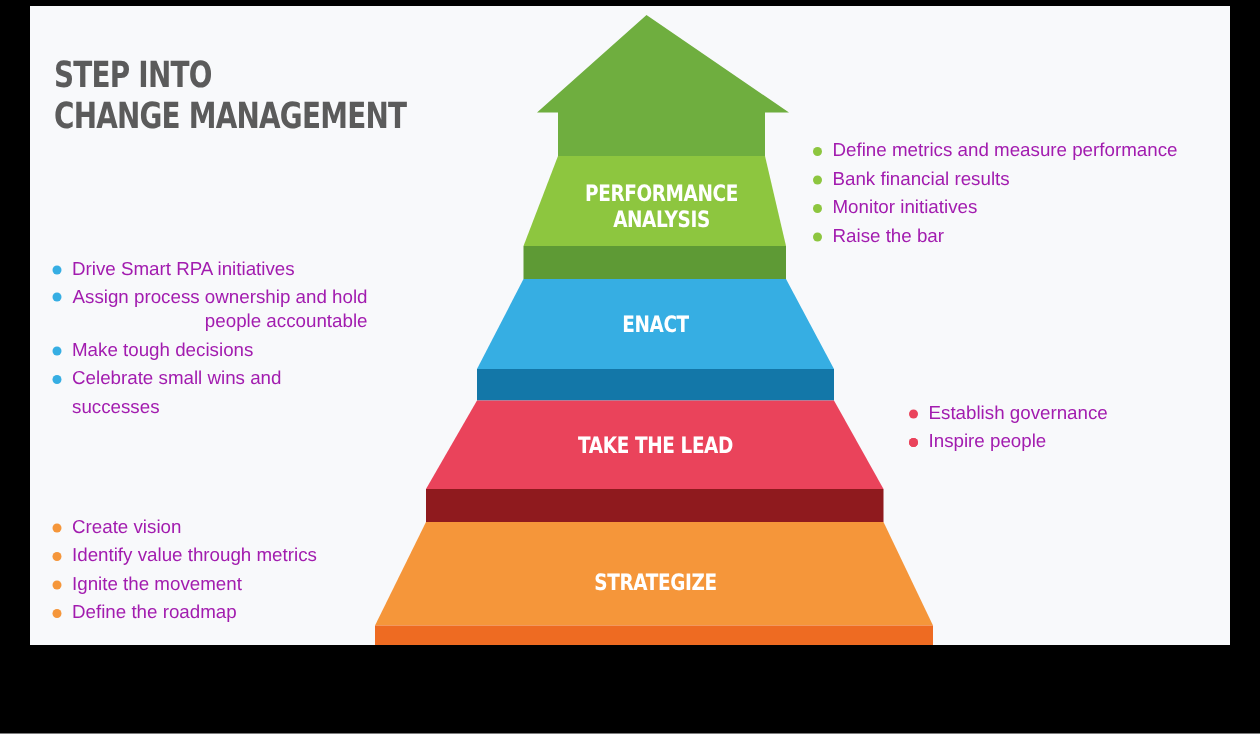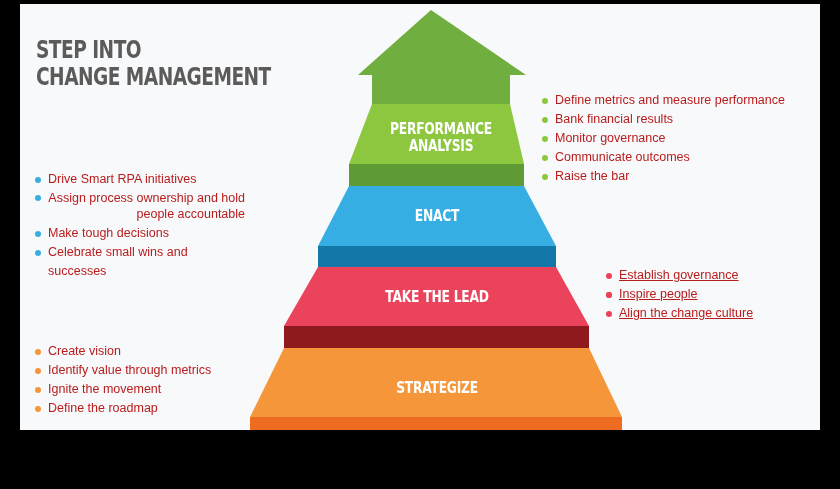--- a/index.html
+++ b/index.html
@@ -5,21 +5,21 @@
   html, body { margin:0; padding:0; }
   body { width:840px; height:489px; background:#000; position:relative; overflow:hidden;
          font-family:"Liberation Sans", sans-serif; }
   .canvas { position:absolute; left:20px; top:4px; width:800px; height:426px; background:#f8f9fb; overflow:hidden; }
   .title { position:absolute; left:16px; top:33px; margin:0; font-family:"DejaVu Sans Condensed","DejaVu Sans", sans-serif;
            font-weight:bold; font-size:24px; line-height:27px; color:#5b5b5b; letter-spacing:-0.6px; transform:scaleX(0.86); transform-origin:left top; }
   .title span { display:block; }
   svg.pyr { position:absolute; left:0; top:0; }
   .tier-label { position:absolute; color:#fff; font-family:"DejaVu Sans", sans-serif; font-weight:bold; font-size:15px;
                 text-align:center; letter-spacing:-0.3px; transform:scaleX(0.82); line-height:17px; }
-  ul.bullets { position:absolute; margin:0; padding:0; list-style:none; font-size:12.5px; color:#b91c1c; }
+  ul.bullets { position:absolute; margin:0; padding:0; list-style:none; font-size:12.5px; color:#a21caf; }
   ul.bullets li { position:relative; padding-left:13px; line-height:19px; }
   ul.bullets li .dot { position:absolute; left:0; top:7px; width:6px; height:6px; border-radius:50%; }
 </style>
 </head>
 <body>
 
 <div class="canvas">
 
   <h1 class="title">
     <span>STEP INTO</span>
@@ -47,37 +47,35 @@
     <div>PERFORMANCE</div>
     <div>ANALYSIS</div>
   </div>
   <div class="tier-label" style="left:337px; top:204px; width:160px;">ENACT</div>
   <div class="tier-label" style="left:317px; top:285px; width:200px;">TAKE THE LEAD</div>
   <div class="tier-label" style="left:317px; top:376px; width:200px;">STRATEGIZE</div>
 
   <ul class="bullets" style="left:522px; top:87px;">
     <li><span class="dot" style="background:#8dc63f"></span><span>Define metrics and measure performance</span></li>
     <li><span class="dot" style="background:#8dc63f"></span><span>Bank financial results</span></li>
-    <li><span class="dot" style="background:#8dc63f"></span><span>Monitor governance</span></li>
-    <li><span class="dot" style="background:#8dc63f"></span><span>Communicate outcomes</span></li>
+    <li><span class="dot" style="background:#8dc63f"></span><span>Monitor initiatives</span></li>
     <li><span class="dot" style="background:#8dc63f"></span><span>Raise the bar</span></li>
   </ul>
 
   <ul class="bullets" style="left:15px; top:166px; width:210px;">
     <li><span class="dot" style="background:#36aee3"></span><span>Drive Smart RPA initiatives</span></li>
     <li style="line-height:16px; padding-top:1px; padding-bottom:2px;text-align:right;"><span class="dot" style="background:#36aee3; top:6px;"></span><span>Assign process ownership and hold people accountable</span></li>
     <li><span class="dot" style="background:#36aee3"></span><span>Make tough decisions</span></li>
     <li><span class="dot" style="background:#36aee3"></span><span>Celebrate small wins and successes</span></li>
   </ul>
 
-  <ul class="bullets" style="left:586px; top:262px;text-decoration:underline;">
+  <ul class="bullets" style="left:586px; top:262px;">
     <li><span class="dot" style="background:#ea435b"></span><span>Establish governance</span></li>
     <li><span class="dot" style="background:#ea435b"></span></li>
     <li><span class="dot" style="background:#ea435b"></span><span>Inspire people</span></li>
-    <li><span class="dot" style="background:#ea435b"></span><span>Align the change culture</span></li>
   </ul>
 
   <ul class="bullets" style="left:15px; top:338px;">
     <li><span class="dot" style="background:#f5963a"></span><span>Create vision</span></li>
     <li><span class="dot" style="background:#f5963a"></span><span>Identify value through metrics</span></li>
     <li><span class="dot" style="background:#f5963a"></span><span>Ignite the movement</span></li>
     <li><span class="dot" style="background:#f5963a"></span><span>Define the roadmap</span></li>
   </ul>
 
 </div>

